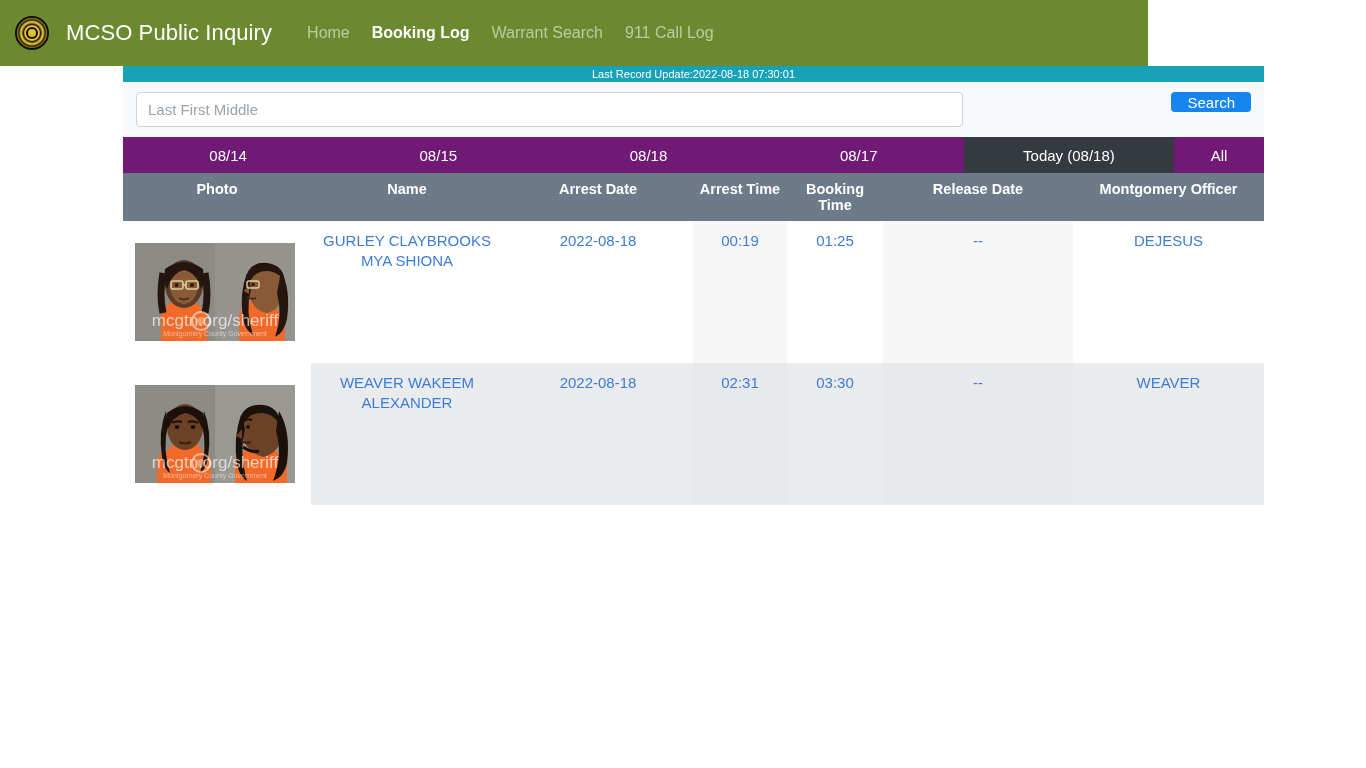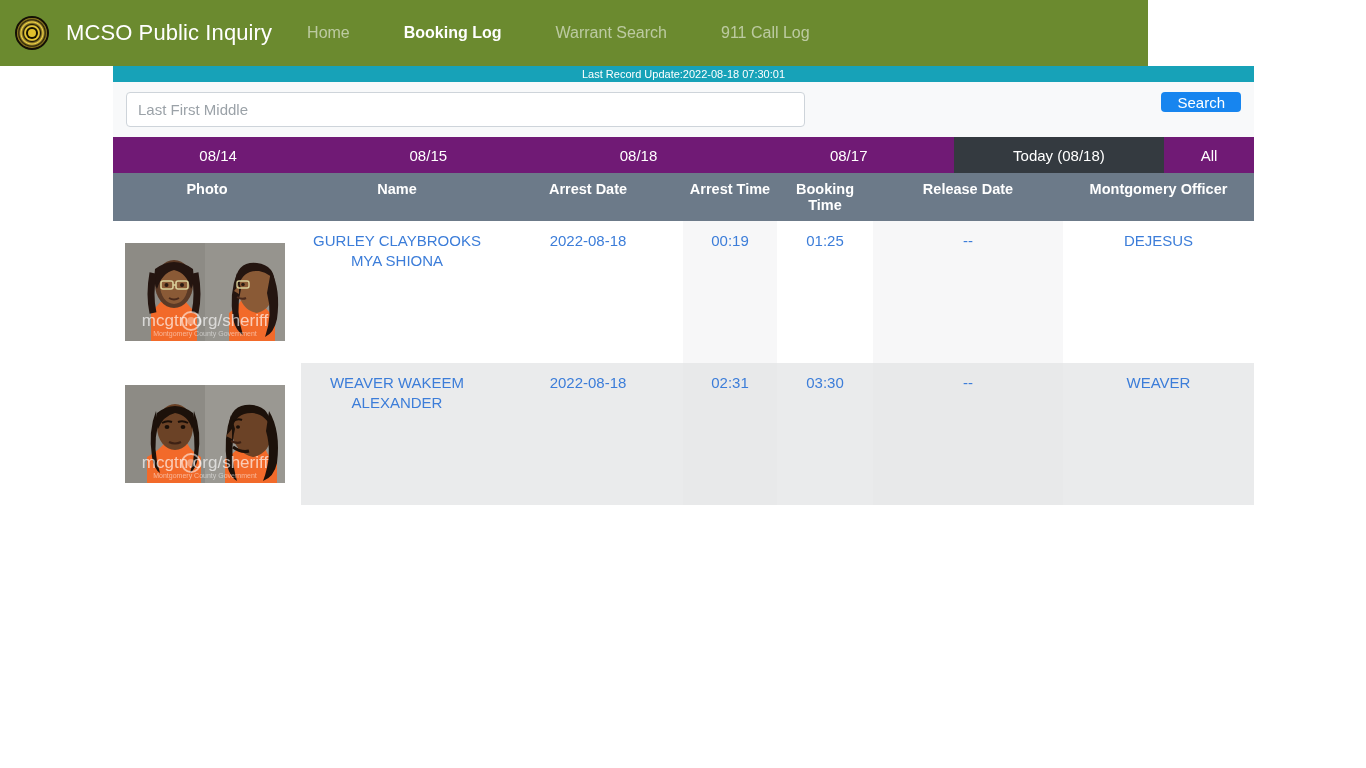--- a/index.html
+++ b/index.html
@@ -37,56 +37,55 @@
   .brand-title {
     color: #ffffff;
     font-size: 22px;
     margin-left: 17px;
     letter-spacing: .1px;
     white-space: nowrap;
   }
   .nav-links {
     display: flex; 
     margin-left: 24px;
-    gap: 32px;
   }
   .nav-link {
     font-size: 16px;
     color: rgba(255,255,255,.55);
     padding: 0 11px;
     text-decoration: none;
     white-space: nowrap;
     cursor: pointer;
   }
   .nav-link.active { color: #ffffff; font-weight: bold; }
 
   
   .container {
-    position: absolute; top: 66px; left: 113px;
+    position: absolute; top: 66px; left: 123px;
     width: 1141px;
   }
 
   .update-bar {
     height: 16px;
     background: #17a2b8;
     color: #ffffff;
     font-size: 11px;
     display: flex; align-items: center; justify-content: center;
     white-space: nowrap;
   }
 
   .search-row {
     height: 55px;
     background: #f8f9fa;
     display: flex; align-items: center;
     padding: 0 13px;
     position: relative;
   }
   .search-input {
-    width: 679px; height: 35px;
+    width: 827px; height: 35px;
     border: 1px solid #ced4da;
     border-radius: 4px;
     background: #ffffff;
     padding: 0 11px;
     font-size: 15px;
     color: #495057;
     font-family: "Liberation Sans", sans-serif;
     outline: none;
   }
   .search-input::placeholder { color: #9ba2a8; }

